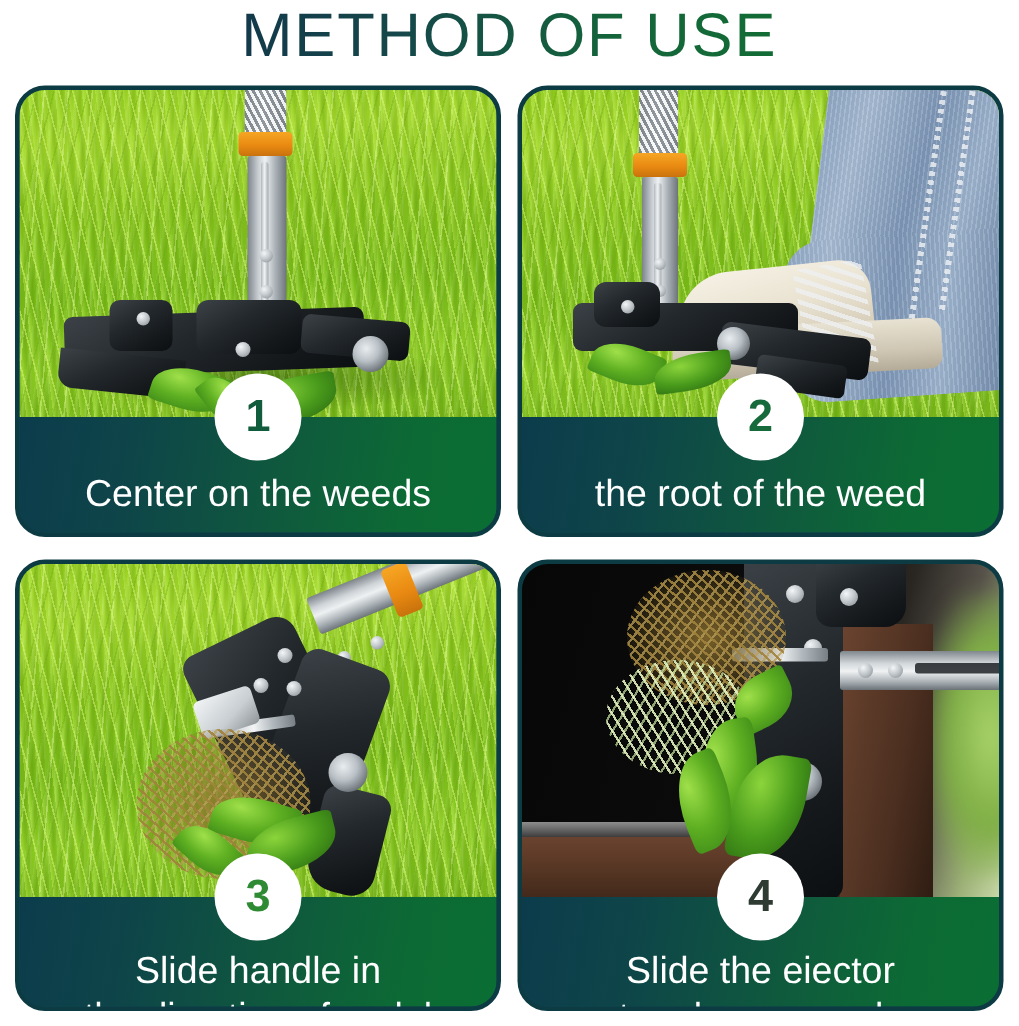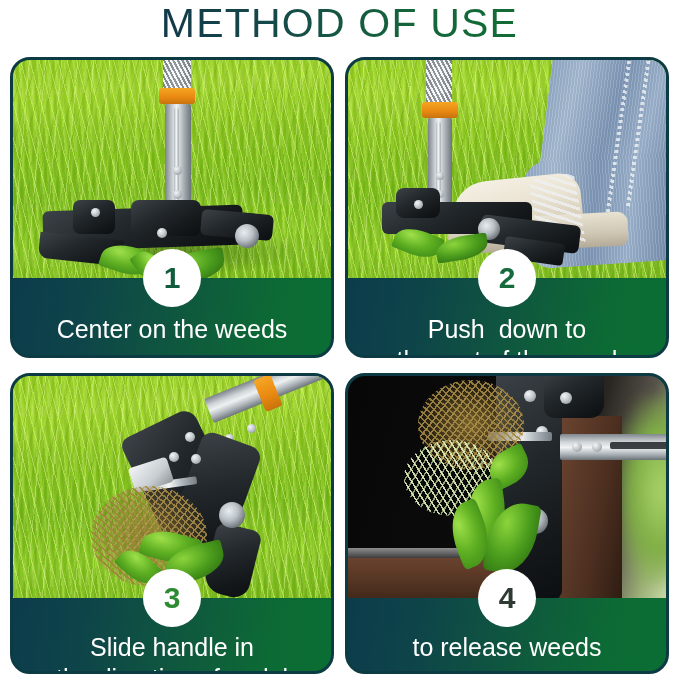--- a/index.html
+++ b/index.html
@@ -321,21 +321,20 @@
       <div class="body-black" style="left:132px;top:160px;width:100px;height:28px;border-radius:6px;transform:rotate(7deg);"></div>
       <div class="knob" style="left:130px;top:158px;width:22px;height:22px;"></div>
       <div class="rivet" style="left:66px;top:140px;width:9px;height:9px;"></div>
       <div class="body-black" style="left:156px;top:180px;width:60px;height:22px;border-radius:4px;transform:rotate(8deg);"></div>
 
       <div class="leaf" style="left:46px;top:170px;width:48px;height:26px;transform:rotate(22deg);"></div>
       <div class="leaf leaf-dark" style="left:88px;top:176px;width:52px;height:24px;transform:rotate(-8deg);"></div>
     </div>
 
     <div class="caption">
-      <div class="caption-line">Push  down to</div>
       <div class="caption-line">the root of the weed</div>
     </div>
     <div class="badge badge-2">
       <span>2</span>
     </div>
   </div>
 
   <div class="panel panel-3">
     <div class="photo">
       <div class="grass"></div>
@@ -394,20 +393,21 @@
 
       <div class="roots" style="left:70px;top:4px;width:106px;height:90px;"></div>
       <div class="roots" style="left:56px;top:64px;width:96px;height:76px;background:repeating-linear-gradient(58deg, rgba(226,240,190,.9) 0 1.5px, rgba(226,240,190,0) 1.5px 6px), repeating-linear-gradient(122deg, rgba(200,228,160,.7) 0 1.5px, rgba(200,228,160,0) 1.5px 7px);"></div>
       <div class="leaf" style="left:140px;top:74px;width:42px;height:34px;transform:rotate(-26deg);"></div>
       <div class="leaf" style="left:118px;top:104px;width:40px;height:70px;border-radius:70% 12% 70% 12%;transform:rotate(-8deg);"></div>
       <div class="leaf leaf-dark" style="left:140px;top:126px;width:48px;height:72px;border-radius:65% 10% 65% 10%;transform:rotate(10deg);"></div>
       <div class="leaf" style="left:104px;top:126px;width:36px;height:64px;border-radius:70% 10% 70% 10%;transform:rotate(-22deg);"></div>
     </div>
 
     <div class="caption">
+      <div class="caption-line">Slide the eiector</div>
       <div class="caption-line">to release weeds</div>
     </div>
     <div class="badge badge-4">
       <span>4</span>
     </div>
   </div>
 
 </div>
 
 </body></html>

